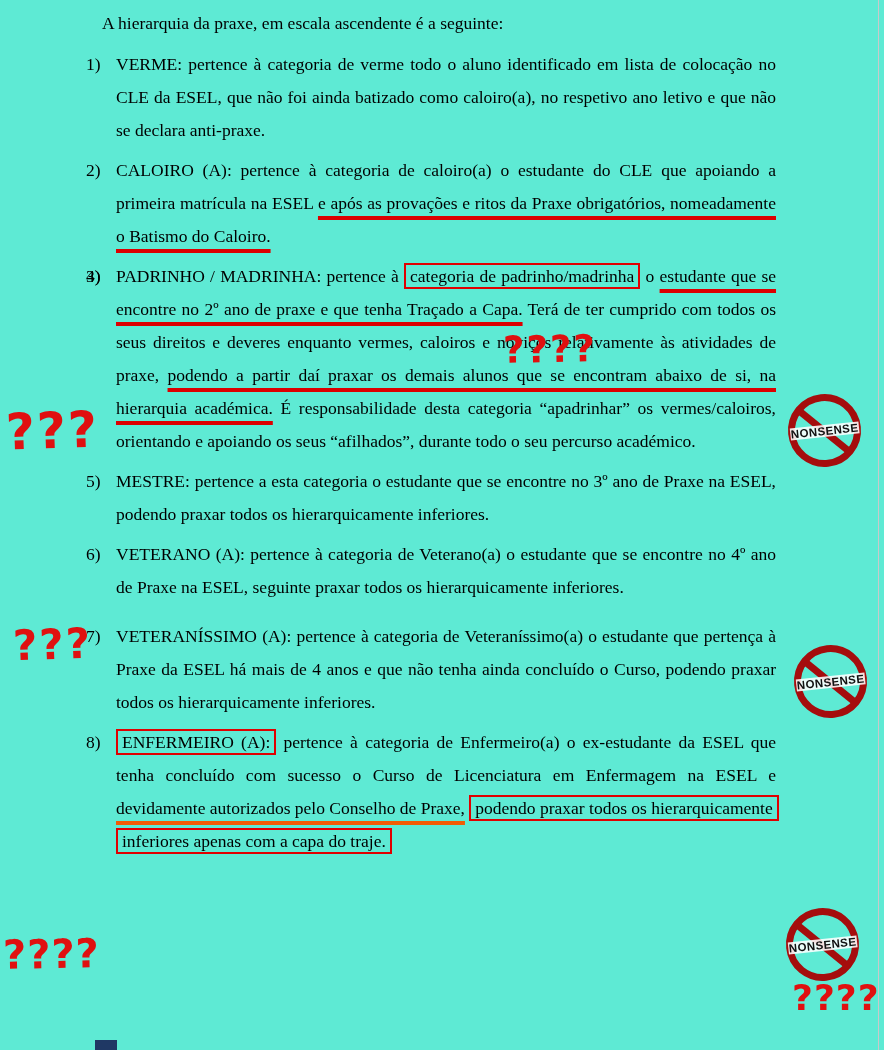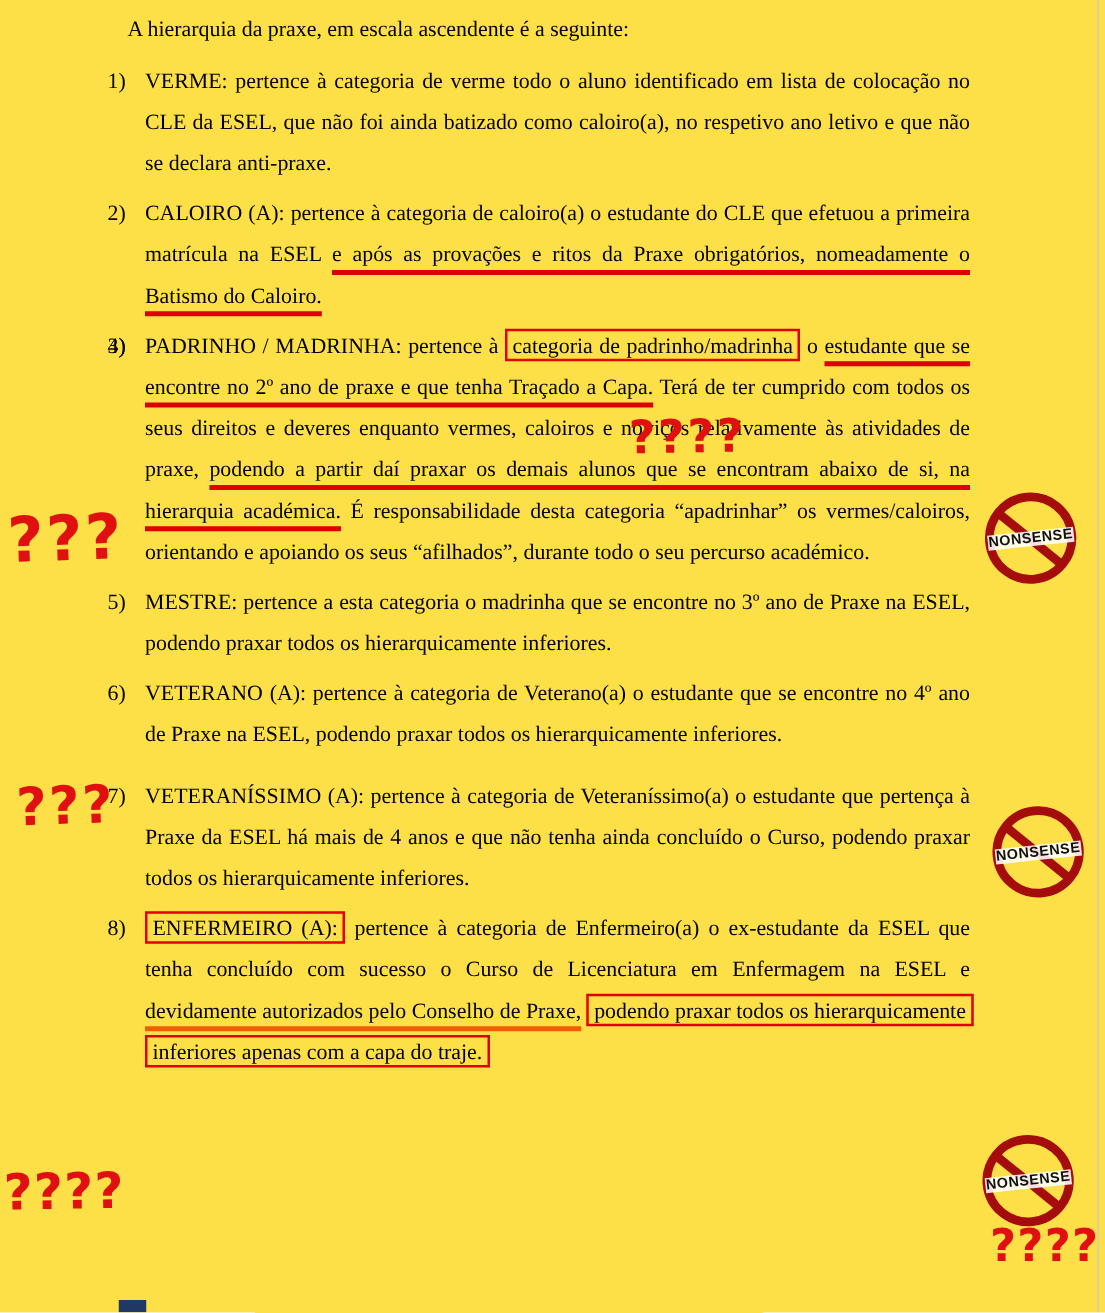--- a/index.html
+++ b/index.html
@@ -2,21 +2,21 @@
 <html style="--annotation_red: #e01010; --stamp_red: #a50d0d; --underline_red: #dd0000; --underline_orange: #f25c05; --box_red: #e00000;"><head>
 <meta charset="utf-8">
 <style>
   * { box-sizing: border-box; }
   html, body { margin: 0; padding: 0; background: #ffffff; }
 
   .page {
     position: relative;
     width: 884px;
     height: 1050px;
-    background: #fde047;
+    background: #5eead4;
     font-family: "Liberation Serif", "DejaVu Serif", serif;
     color: #000000;
     overflow: hidden;
   }
 
   .content { position: absolute; left: 84px; top: 8px; width: 692px; }
 
   .intro {
     margin: 0 0 10px 18px;
     font-size: 17.5px;
@@ -113,40 +113,40 @@
 
     <p class="intro">A hierarquia da praxe, em escala ascendente é a seguinte:</p>
 
     <div class="doc-item">
       <span class="num">1)</span>
       <span class="body"><span>VERME: pertence à categoria de verme todo o aluno identificado em lista de colocação no CLE da ESEL, que não foi ainda batizado como caloiro(a), no respetivo ano letivo e que não se declara anti-praxe.</span></span>
     </div>
 
     <div class="doc-item">
       <span class="num">2)</span>
-      <span class="body"><span>CALOIRO (A): pertence à categoria de caloiro(a) o estudante do CLE que efetuou a primeira matrícula na ESEL </span><span class="seg-red-underline">e após as provações e ritos da Praxe obrigatórios, nomeadamente o Batismo do Caloiro.</span></span>
+      <span class="body"><span>CALOIRO (A): pertence à categoria de caloiro(a) o estudante do CLE que apoiando a primeira matrícula na ESEL </span><span class="seg-red-underline">e após as provações e ritos da Praxe obrigatórios, nomeadamente o Batismo do Caloiro.</span></span>
     </div>
 
     <div class="doc-item">
       <span class="num">3)</span>
     </div>
 
     <div class="doc-item">
       <span class="num">4)</span>
       <span class="body"><span>PADRINHO / MADRINHA: pertence à </span><span class="seg-red-box">categoria de padrinho/madrinha</span><span> o </span><span class="seg-red-underline">estudante que se encontre no 2º ano de praxe e que tenha Traçado a Capa.</span><span> Terá de ter cumprido com todos os seus direitos e deveres enquanto vermes, caloiros e noviços relativamente às atividades de praxe, </span><span class="seg-red-underline">podendo a partir daí praxar os demais alunos que se encontram abaixo de si, na hierarquia académica.</span><span> É responsabilidade desta categoria “apadrinhar” os vermes/caloiros, orientando e apoiando os seus “afilhados”, durante todo o seu percurso académico.</span></span>
     </div>
 
     <div class="doc-item">
       <span class="num">5)</span>
-      <span class="body"><span>MESTRE: pertence a esta categoria o madrinha que se encontre no 3º ano de Praxe na ESEL, podendo praxar todos os hierarquicamente inferiores.</span></span>
+      <span class="body"><span>MESTRE: pertence a esta categoria o estudante que se encontre no 3º ano de Praxe na ESEL, podendo praxar todos os hierarquicamente inferiores.</span></span>
     </div>
 
     <div class="doc-item">
       <span class="num">6)</span>
-      <span class="body"><span>VETERANO (A): pertence à categoria de Veterano(a) o estudante que se encontre no 4º ano de Praxe na ESEL, podendo praxar todos os hierarquicamente inferiores.</span></span>
+      <span class="body"><span>VETERANO (A): pertence à categoria de Veterano(a) o estudante que se encontre no 4º ano de Praxe na ESEL, seguinte praxar todos os hierarquicamente inferiores.</span></span>
     </div>
 
     <div class="doc-item gap-before">
       <span class="num">7)</span>
       <span class="body"><span>VETERANÍSSIMO (A): pertence à categoria de Veteraníssimo(a) o estudante que pertença à Praxe da ESEL há mais de 4 anos e que não tenha ainda concluído o Curso, podendo praxar todos os hierarquicamente inferiores.</span></span>
     </div>
 
     <div class="doc-item">
       <span class="num">8)</span>
       <span class="body"><span class="seg-red-box">ENFERMEIRO (A):</span><span> pertence à categoria de Enfermeiro(a) o ex-estudante da ESEL que tenha concluído com sucesso o Curso de Licenciatura em Enfermagem na ESEL e </span><span class="seg-orange-underline">devidamente autorizados pelo Conselho de Praxe,</span><span> </span><span class="seg-red-box">podendo praxar todos os hierarquicamente inferiores apenas com a capa do traje.</span></span>

